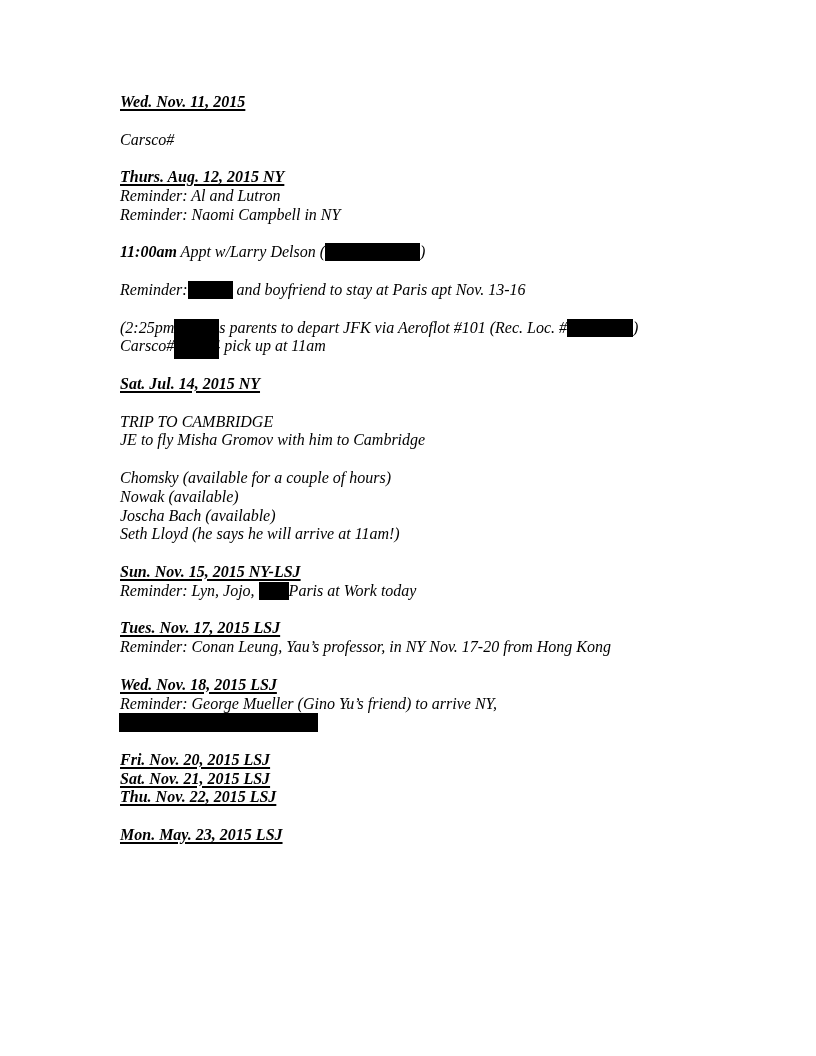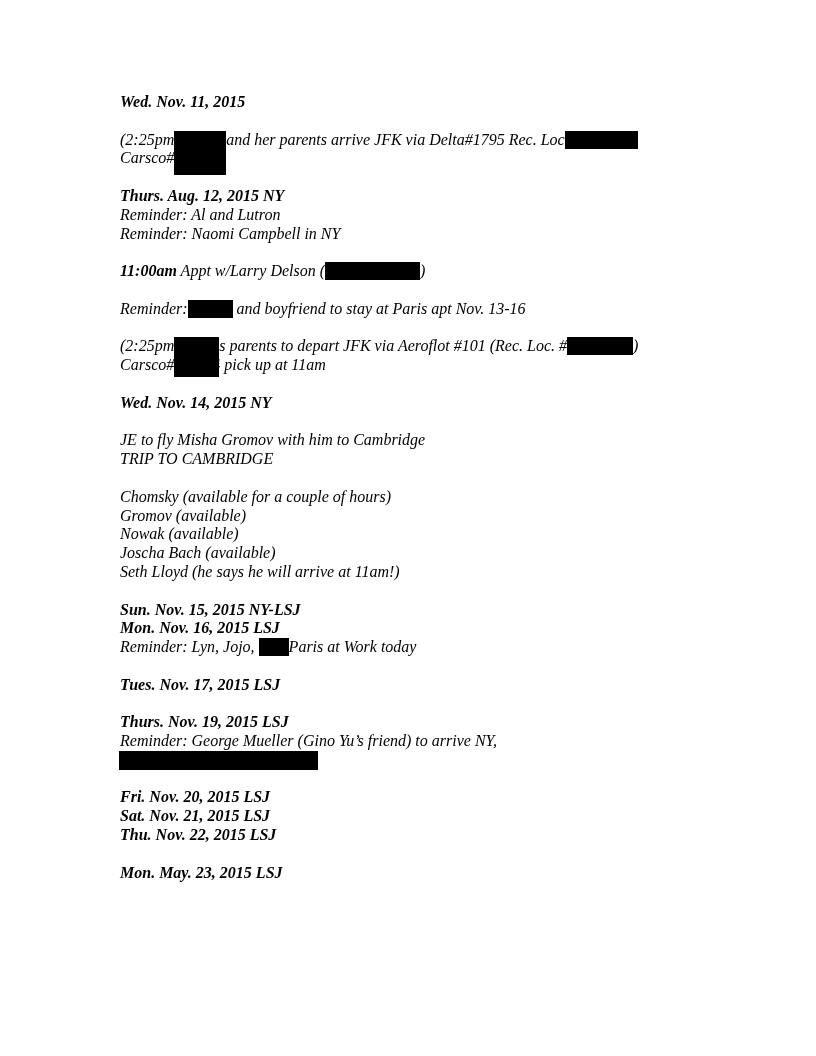--- a/index.html
+++ b/index.html
@@ -13,20 +13,21 @@
     font-family: "Liberation Serif", "DejaVu Serif", serif;
     font-style: italic;
     font-size: 16px;
     line-height: 18.8px;
     color: #000000;
     overflow: hidden;
   }
   .line { height: 18.8px; white-space: pre; }
   .hd {
     font-weight: bold;
+    text-decoration: underline;
     text-decoration-thickness: 2px;
     text-underline-offset: 2px;
     text-align: center;
   }
   .b { font-weight: bold; font-family: Liberation Serif, serif; }
   .redact {
     display: inline-block;
     background: #000000;
     height: 18px;
     vertical-align: -4px;
@@ -53,58 +54,56 @@
     background: #000000; vertical-align: -5px; margin-left: -1px;
   }
 </style>
 </head>
 <body>
 
 <div class="page">
 
   <div class="line"><span class="hd">Wed. Nov. 11, 2015</span></div>
   <div class="line"></div>
-  <div class="line"><span>(2:25pm</span><span class="redact r1 tall1"></span><span>and her parents arrive JFK via Delta#1795 Rec. Loc</span><span class="redact r2"></span></div>
   <div class="line"><span>Carsco#</span></div>
   <div class="line"></div>
 
   <div class="line"><span class="hd">Thurs. Aug. 12, 2015 NY</span></div>
   <div class="line"><span>Reminder: Al and Lutron</span></div>
   <div class="line"><span>Reminder: Naomi Campbell in NY</span></div>
   <div class="line"></div>
   <div class="line"><span class="b">11:00am</span><span> Appt w/Larry Delson (</span><span class="redact r3"></span><span>)</span></div>
   <div class="line"></div>
 
   <div class="line"><span>Reminder:</span><span class="redact r4"></span><span> and boyfriend to stay at Paris apt Nov. 13-16</span></div>
   <div class="line"></div>
   <div class="line"><span>(2:25pm</span><span class="redact r5 tall2"></span><span>s parents to depart JFK via Aeroflot #101 (Rec. Loc. #</span><span class="redact r6"></span><span>)</span></div>
   <div class="line"><span>Carsco#</span><span class="spacer"></span><span>4 pick up at 11am</span></div>
   <div class="line"></div>
 
-  <div class="line"><span class="hd">Wed. Nov. 14, 2015 NY</span></div>
+  <div class="line"><span class="hd">Sat. Jul. 14, 2015 NY</span></div>
   <div class="line"></div>
+  <div class="line"><span>TRIP TO CAMBRIDGE</span></div>
   <div class="line"><span>JE to fly Misha Gromov with him to Cambridge</span></div>
-  <div class="line"><span>TRIP TO CAMBRIDGE</span></div>
   <div class="line"></div>
   <div class="line"><span>Chomsky (available for a couple of hours)</span></div>
-  <div class="line"><span>Gromov (available)</span></div>
   <div class="line"><span>Nowak (available)</span></div>
   <div class="line"><span>Joscha Bach (available)</span></div>
   <div class="line"><span>Seth Lloyd (he says he will arrive at 11am!)</span></div>
   <div class="line"></div>
 
   <div class="line"><span class="hd">Sun. Nov. 15, 2015 NY-LSJ</span></div>
-  <div class="line"><span class="hd">Mon. Nov. 16, 2015 LSJ</span></div>
   <div class="line"><span>Reminder: Lyn, Jojo, </span><span class="redact r7"></span><span>Paris at Work today</span></div>
   <div class="line"></div>
 
   <div class="line"><span class="hd">Tues. Nov. 17, 2015 LSJ</span></div>
+  <div class="line"><span>Reminder: Conan Leung, Yau’s professor, in NY Nov. 17-20 from Hong Kong</span></div>
   <div class="line"></div>
 
-  <div class="line"><span class="hd">Thurs. Nov. 19, 2015 LSJ</span></div>
+  <div class="line"><span class="hd">Wed. Nov. 18, 2015 LSJ</span></div>
   <div class="line"><span>Reminder: George Mueller (Gino Yu’s friend) to arrive NY,</span></div>
   <div class="line"><span class="bar"></span></div>
   <div class="line"></div>
 
   <div class="line"><span class="hd">Fri. Nov. 20, 2015 LSJ</span></div>
   <div class="line"><span class="hd">Sat. Nov. 21, 2015 LSJ</span></div>
   <div class="line"><span class="hd">Thu. Nov. 22, 2015 LSJ</span></div>
   <div class="line"></div>
 
   <div class="line"><span class="hd">Mon. May. 23, 2015 LSJ</span></div>

